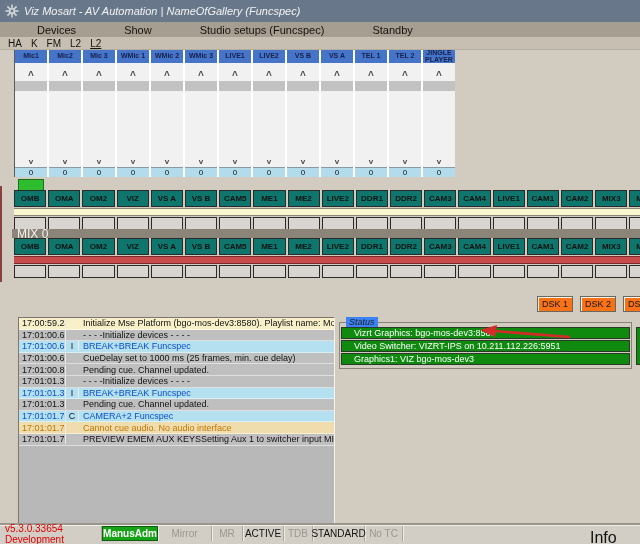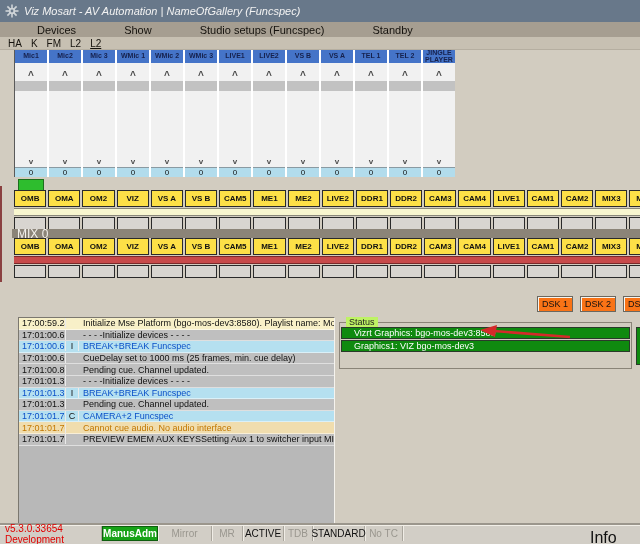--- a/index.html
+++ b/index.html
@@ -35,42 +35,42 @@
     font-size:8px; font-weight:bold; color:#4a4a4a; cursor:pointer; }
   .chan-val { height:10px; background:#b2dcec; border-top:1px solid #8a9aa2;
     font-size:8px; display:flex; align-items:center; justify-content:center; color:#111; }
   
   .cued-label { position:absolute; left:18px; top:179px; width:26px; height:28px;
     background:#2ebd2e; border:1px solid #1d6e1d; color:#053305; font-size:8px;
     display:flex; align-items:center; justify-content:center; }
   .btnrow { position:absolute; left:14px; width:660px; display:flex; gap:2px; }
   .rowA { top:190px; }
   .rowB { top:238px; }
-  .src-btn { flex:0 0 32.2px; height:17px; background:#fde047; border:1px solid #2a2a2a;
+  .src-btn { flex:0 0 32.2px; height:17px; background:#0f766e; border:1px solid #2a2a2a;
     font-size:8px; font-weight:bold; color:#111; font-family:"Liberation Sans", sans-serif;
     display:flex; align-items:center; justify-content:center; padding:0; cursor:pointer; }
   .strip { position:absolute; left:14px; width:626px; height:8px; }
   .strip.yellow { top:208px; background:#f8f6cf; border-top:1px solid #8a887a; border-bottom:1px solid #8a887a; }
   .strip.red { top:256px; background:#c84a4a; border-top:1px solid #7a2a2a; border-bottom:1px solid #7a2a2a; }
   .cellrow { position:absolute; left:14px; width:660px; display:flex; gap:2px; }
   .cellsA { top:217px; }
   .cellsB { top:265px; }
   .cell { flex:0 0 32.2px; height:13px; background:#d8d5d0; border:1px solid #2a2a2a; }
   .mix0-bar { position:absolute; left:12px; top:229px; width:628px; height:9px;
     background:#8b8478; color:#f3f1ec; font-size:12px; display:flex; align-items:center; padding-left:5px; }
   
   .dsk-row { position:absolute; left:537px; top:296px; display:flex; gap:7px; width:140px; }
   .dsk-btn { flex:0 0 36px; height:16px; background:#f97316; border:1px solid #6a675f;
     box-shadow:inset 1px 1px 0 #f7f5f0; font-size:9px; color:#111;
     font-family:"Liberation Sans", sans-serif; cursor:pointer; }
   
   .status-group { position:absolute; left:339px; top:322px; width:293px; height:47px;
     border:1px solid #8a8478; }
-  .status-legend { position:absolute; left:6px; top:-6px; background:#bef264;
-    font-size:9px; padding:0 3px; color:#222; }
+  .status-legend { position:absolute; left:6px; top:-6px; background:#3b82f6;
+    font-size:9px; padding:0 3px; color:#222;font-style:italic; }
   .status-bars { position:absolute; left:1px; top:4px; right:1px; display:flex; flex-direction:column; gap:1px; }
   .status-bar-item { height:12px; background:#0f8a0f; border:1px solid #2a3a2a; color:#fff;
     font-size:9px; display:flex; align-items:center; padding-left:12px; white-space:nowrap; overflow:hidden; }
   .annot-arrow { position:absolute; left:478px; top:324px; pointer-events:none; }
   .right-sliver { position:absolute; left:636px; top:327px; width:4px; height:38px;
     background:#0f8a0f; border:1px solid #2a3a2a; border-right:none; }
   .left-red-edge { position:absolute; left:0; top:186px; width:2px; height:96px; background:#8a4040; }
   
   .log-panel { position:absolute; left:18px; top:317px; width:317px; height:207px;
     background:#b8b8b8; border:1px solid #7b776f; border-right-color:#f5f3ee; border-bottom-color:#f5f3ee;
@@ -411,20 +411,21 @@
   <button class="dsk-btn">DSK 1</button>
       <button class="dsk-btn">DSK 2</button>
       <button class="dsk-btn">DSK 3</button>
     </div>
 
   <div class="status-group">
     <span class="status-legend">Status</span>
     <div class="status-bars">
 
     <div class="status-bar-item">Vizrt Graphics: bgo-mos-dev3:8580</div>
+        <div class="status-bar-item">Video Switcher: VIZRT-IPS on 10.211.112.226:5951</div>
         <div class="status-bar-item">Graphics1: VIZ bgo-mos-dev3</div>
       </div>
   </div>
 
   <svg class="annot-arrow" width="96" height="20" viewBox="0 0 96 20">
     <line x1="92" y1="13" x2="16" y2="7" stroke="#d42a2a" stroke-width="2.6"></line>
     <polygon points="2,6 19,1 17,13" fill="#d42a2a"></polygon>
   </svg>
 
   <div class="right-sliver"></div>

